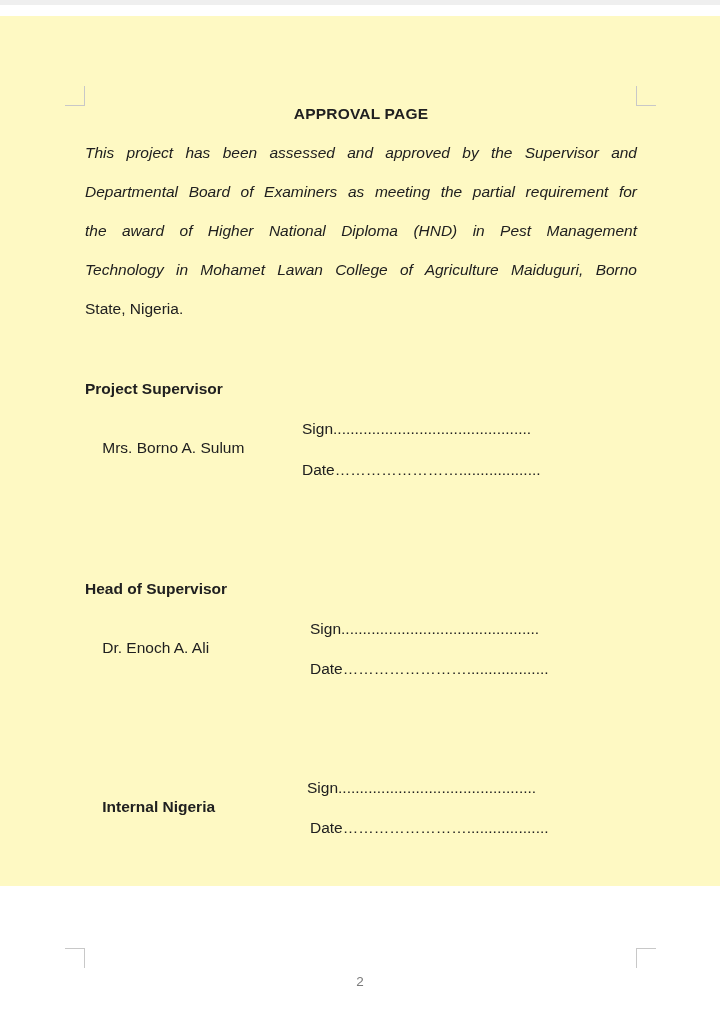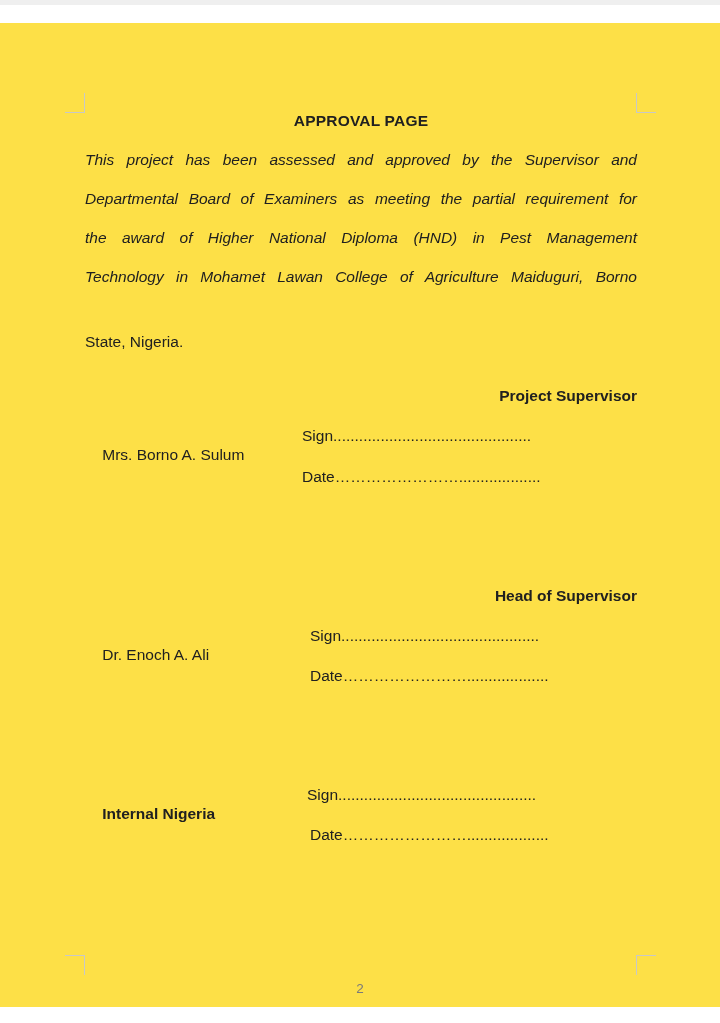--- a/index.html
+++ b/index.html
@@ -16,23 +16,23 @@
     overflow: hidden;
   }
   .top-strip {
     position: absolute;
     left: 0; top: 0;
     width: 720px; height: 5px;
     background: #efefef;
   }
   .page {
     position: absolute;
-    left: 0; top: 23px;
-    width: 720px; height: 984px;
-    background: #fde047;
+    left: 0; top: 16px;
+    width: 720px; height: 870px;
+    background: #fef9c3;
   }
   
   .mark {
     position: absolute;
     width: 19px; height: 19px;
   }
   .mark.tl { left: 65px;  top: 70px;  border-right: 1.5px solid #c8c8c8; border-bottom: 1.5px solid #c8c8c8; }
   .mark.tr { left: 636px; top: 70px;  border-left: 1.5px solid #c8c8c8;  border-bottom: 1.5px solid #c8c8c8; }
   .mark.bl { left: 65px;  top: 932px; border-right: 1.5px solid #c8c8c8; border-top: 1.5px solid #c8c8c8; }
   .mark.br { left: 636px; top: 932px; border-left: 1.5px solid #c8c8c8;  border-top: 1.5px solid #c8c8c8; }
@@ -52,23 +52,22 @@
   }
   .just {
     white-space: normal;
     text-align: justify;
     text-align-last: justify;
     font-style: italic;
   }
   .just-last {
     white-space: normal;
     text-align: left;
-    margin-top: 26px;
   }
-  .bold { font-weight: bold; text-align: right; }
+  .bold { font-weight: bold; }
   .sigcol {
     position: absolute;
     top: 0;
     white-space: pre;
   }
   .pageno {
     position: absolute;
     left: 0;
     width: 720px;
     text-align: center;

